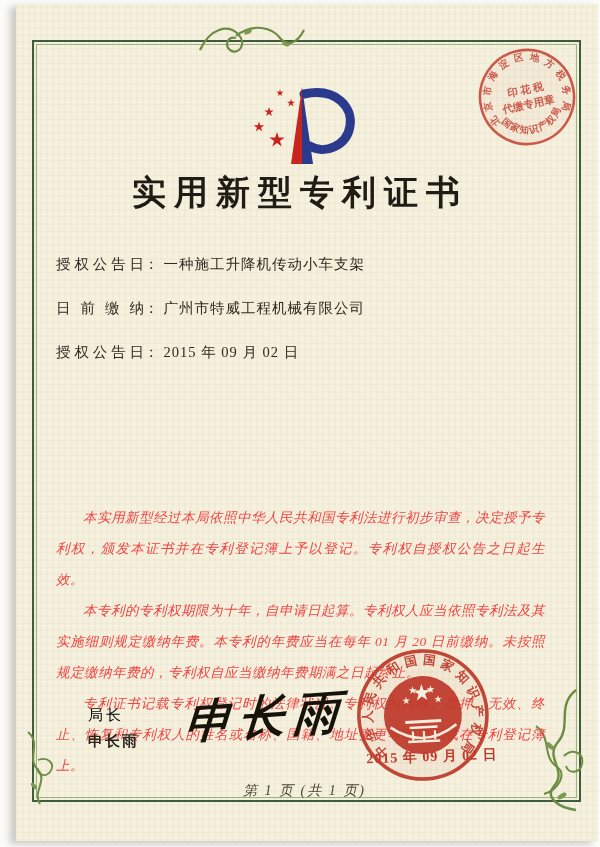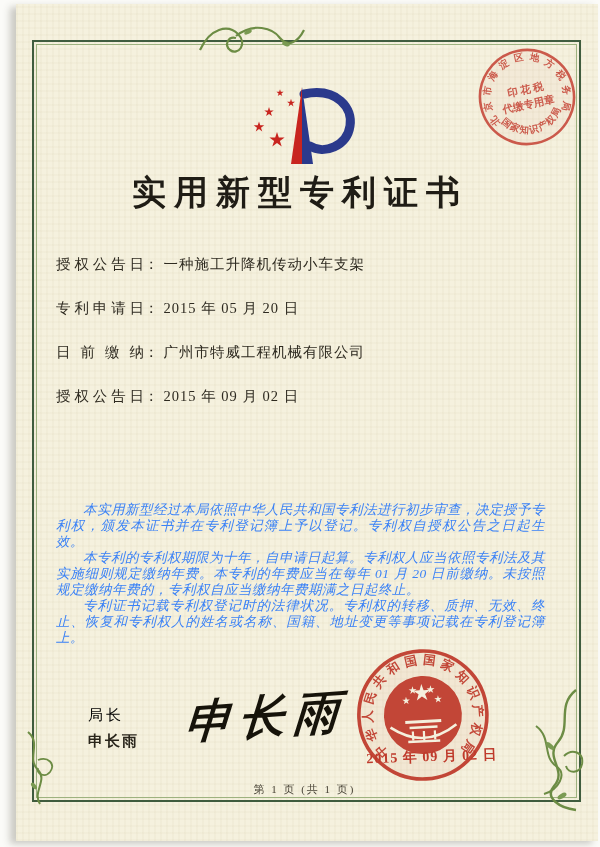--- a/index.html
+++ b/index.html
@@ -17,37 +17,37 @@
   .cert-no{position:absolute;left:56px;top:78px;font-size:15px;color:#3a362c;
            letter-spacing:2px;}
   .title{position:absolute;left:0;top:170px;width:600px;text-align:center;
          font-size:34px;font-weight:700;letter-spacing:8px;color:#1f1c15;}
   .fields{position:absolute;left:56px;top:254px;width:488px;}
   .field-row{line-height:21px;margin-bottom:23px;font-size:14.5px;color:#2e2a20;white-space:nowrap;}
   .field-label{display:inline-block;width:88px;text-align:justify;text-align-last:justify;vertical-align:top;}
   .field-colon{display:inline-block;vertical-align:top;}
   .field-value{display:inline-block;padding-left:5px;letter-spacing:1px;vertical-align:top;}
   .body-text{position:absolute;left:56px;top:502px;width:489px;font-size:13.5px;
-             line-height:16px;color:#3b82f6;text-align:justify;font-style:italic;}
+             line-height:31px;color:#ef4444;text-align:justify;font-style:italic;}
   .body-text p{margin:0;text-indent:2em;letter-spacing:0.5px;}
   .sig-title{position:absolute;left:88px;top:706px;font-size:15px;font-weight:400;
              letter-spacing:3px;color:#000000;}
   .sig-name{position:absolute;left:88px;top:732px;font-size:15px;font-weight:600;
             letter-spacing:2px;color:#2a261c;}
   .autograph{position:absolute;left:185px;top:686px;width:180px;font-size:46px;
              font-weight:700;font-style:italic;color:#16130a;letter-spacing:8px;
              transform:rotate(-4deg) skewX(-8deg);}
   .seal-svg{position:absolute;left:348px;top:642px;transform:rotate(-3deg);opacity:0.93;}
   .seal-date{position:absolute;left:352px;top:748px;width:160px;text-align:center;
              font-size:14px;font-weight:700;color:#bf3a2b;letter-spacing:1px;
              transform:rotate(-2deg);}
   .tax-svg{position:absolute;left:468px;top:38px;transform:rotate(-12deg);opacity:0.9;}
   .logo-svg{position:absolute;left:238px;top:84px;}
   .footer{position:absolute;left:32px;top:782px;width:545px;text-align:center;
-          font-size:11px;color:#4a4538;letter-spacing:2px;}
+          font-size:14px;color:#4a4538;letter-spacing:2px;font-style:italic;}
   .flourish{position:absolute;}
 </style>
 </head>
 <body>
 
 <div class="stage">
   <div class="paper"></div>
   <div class="frame"></div>
 
   <svg class="flourish" style="left:198px;top:20px;" width="110" height="42" viewBox="0 0 110 42">
@@ -112,23 +112,20 @@
     <use href="#st" transform="translate(39,56) scale(0.8)" fill="#c8251f"></use>
   </svg>
 
   <div class="title">实用新型专利证书</div>
 
   <div class="fields">
     <div class="field-row">
       <span class="field-label">授权公告日</span><span class="field-colon">：</span><span class="field-value">一种施工升降机传动小车支架</span>
     </div>
     <div class="field-row">
-      <span class="field-label">专利申请日</span><span class="field-colon">：</span><span class="field-value">2015 年 05 月 20 日</span>
-    </div>
-    <div class="field-row">
       <span class="field-label">日前缴纳</span><span class="field-colon">：</span><span class="field-value">广州市特威工程机械有限公司</span>
     </div>
     <div class="field-row">
       <span class="field-label">授权公告日</span><span class="field-colon">：</span><span class="field-value">2015 年 09 月 02 日</span>
     </div>
   </div>
 
   <div class="body-text">
     <p>本实用新型经过本局依照中华人民共和国专利法进行初步审查，决定授予专利权，颁发本证书并在专利登记簿上予以登记。专利权自授权公告之日起生效。</p>
     <p>本专利的专利权期限为十年，自申请日起算。专利权人应当依照专利法及其实施细则规定缴纳年费。本专利的年费应当在每年 01 月 20 日前缴纳。未按照规定缴纳年费的，专利权自应当缴纳年费期满之日起终止。</p>

